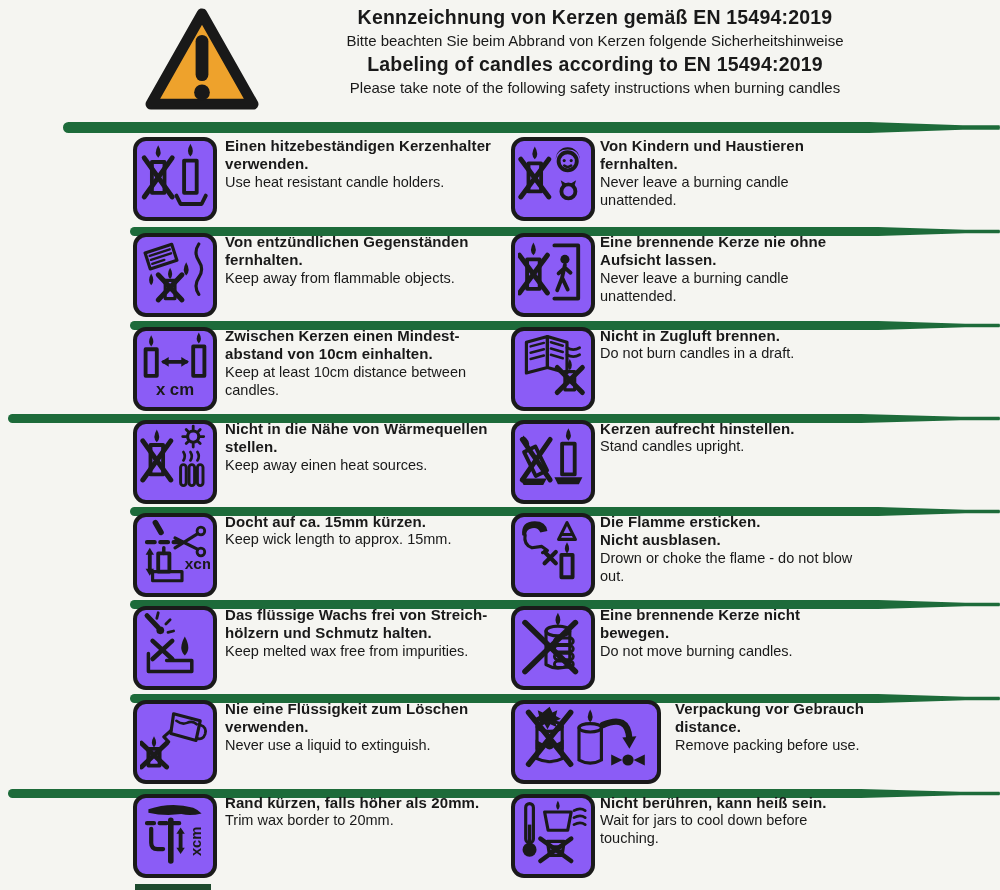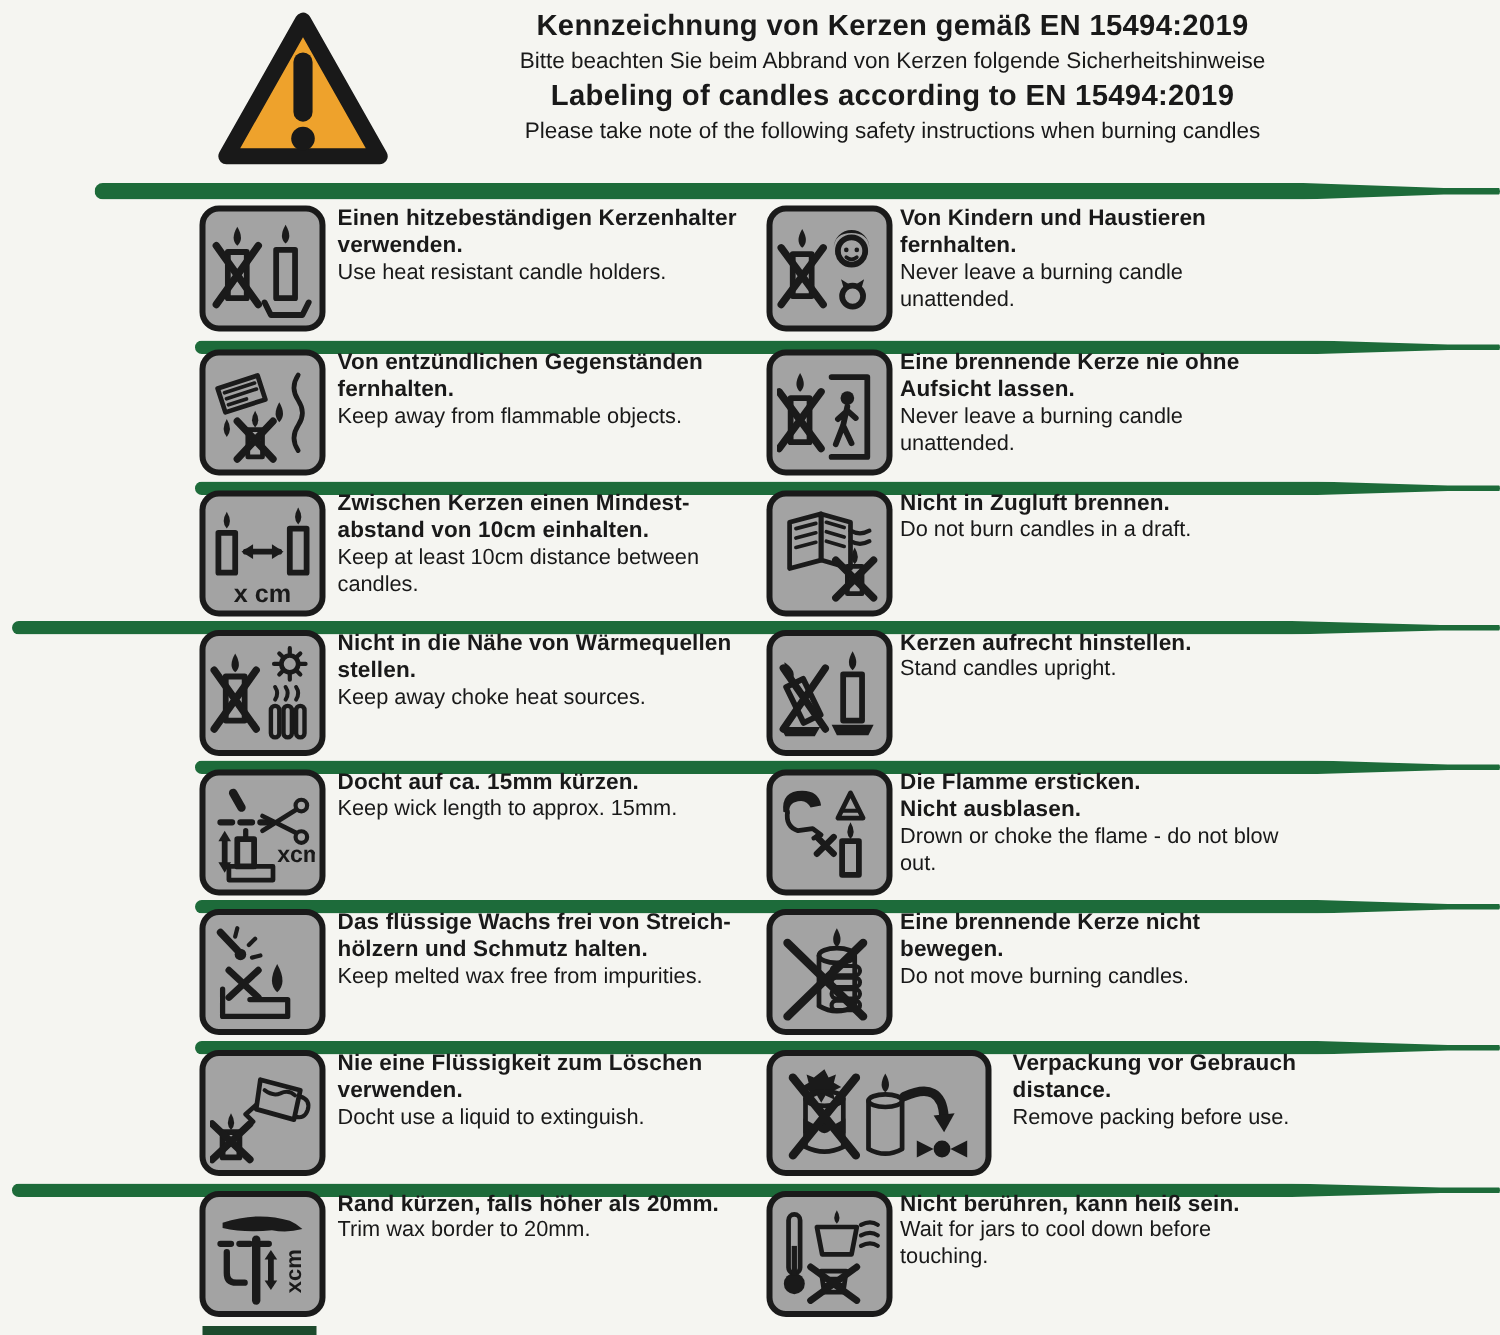--- a/index.html
+++ b/index.html
@@ -21,22 +21,22 @@
   }
   .divider.hdr{height:11px;}
   .divider-partial{position:absolute; top:884px; left:135px; width:76px; height:6px; background:#1d4a2d;}
   
   .row{position:absolute; left:0; right:0; height:84px;}
   .cell{position:absolute; top:0; height:84px;}
   .cell.l{left:133px; width:366px;}
   .cell.r{left:511px; width:486px;}
   .iconbox{
     position:absolute; left:0; top:0; width:84px; height:84px; box-sizing:border-box;
-    border:4px solid #1a1a1a; border-radius:13px; background:#a3a3a3;
-    display:flex; align-items:flex-end; justify-content:center;
+    border:4px solid #1a1a1a; border-radius:13px; background:#8b5cf6;
+    display:flex; align-items:flex-start; justify-content:center;
   }
   .iconbox.wide{width:150px;}
   .txt{
     position:absolute; top:0; bottom:0; display:flex; flex-direction:column;
   }
   .cell.l .txt{left:92px; width:280px;}
   .cell.r .txt{left:89px; width:288px;}
   .cell.r.widecell .txt{left:164px; width:218px;}
   .de{font-size:15px; font-weight:700; line-height:1.22; white-space:pre-line; letter-spacing:.1px;}
   .en{font-size:14.5px; line-height:1.24; white-space:pre-line;}
@@ -214,21 +214,21 @@
           <path d="M76 3 v5 M76 28 v5 M61 18 h5 M86 18 h5 M66 8 l3 3 M83 25 l3 3 M86 8 l-3 3 M69 25 l-3 3" stroke-width="4"></path>
           <path d="M62 52 q4 -6 0 -12 M72 52 q4 -6 0 -12 M82 52 q4 -6 0 -12" stroke-width="3.8"></path>
           <rect x="58" y="58" width="8" height="30" rx="4" stroke-width="4.2"></rect>
           <rect x="70" y="58" width="8" height="30" rx="4" stroke-width="4.2"></rect>
           <rect x="82" y="58" width="8" height="30" rx="4" stroke-width="4.2"></rect>
         </svg>
       </div>
       <div class="txt">
         <div class="de">Nicht in die Nähe von Wärmequellen
 stellen.</div>
-        <div class="en">Keep away choke heat sources.</div>
+        <div class="en">Keep away einen heat sources.</div>
       </div>
     </div>
     <div class="cell r">
       <div class="iconbox">
         <svg class="pict" viewBox="0 0 100 100" width="70" height="70">
           <g transform="rotate(-26 26 55)">
             <path class="f" d="M26 12 Q19 24 26 30 Q33 24 26 12 Z"></path>
             <rect x="17" y="34" width="18" height="38"></rect>
           </g>
           <path class="f" d="M3 78 h38 l-5 9 h-28 z"></path>
@@ -337,21 +337,21 @@
           <path d="M86 30 q10 3 7 13 q-3 9 -12 6" stroke-width="4"></path>
           <path d="M44 38 l-10 9 7 7" stroke-width="4.5"></path>
           <path class="f" d="M20 46 Q14 56 20 62 Q26 56 20 46 Z"></path>
           <rect x="12" y="64" width="16" height="24"></rect>
           <path class="xw" d="M2 56 L38 90 M38 56 L2 90"></path>
         </svg>
       </div>
       <div class="txt">
         <div class="de">Nie eine Flüssigkeit zum Löschen
 verwenden.</div>
-        <div class="en">Docht use a liquid to extinguish.</div>
+        <div class="en">Never use a liquid to extinguish.</div>
       </div>
     </div>
     <div class="cell r widecell">
       <div class="iconbox wide">
         <svg class="pict" viewBox="0 0 180 100" width="136" height="70">
           <path class="f" d="M38 4 l4 8 7 -3 -2 8 7 4 -8 4 2 8 -9 -4 -4 7 -4 -7 -9 4 2 -8 -8 -4 7 -4 -2 -8 7 3 z"></path>
           <ellipse cx="38" cy="32" rx="18" ry="7" stroke-width="4.5"></ellipse>
           <path d="M20 32 V78 M56 32 V78 M20 78 q18 9 36 0" stroke-width="4.5"></path>
           <circle class="f" cx="38" cy="58" r="7"></circle>
           <path class="f" d="M31 58 l-13 -7 v14 z M45 58 l13 -7 v14 z"></path>

